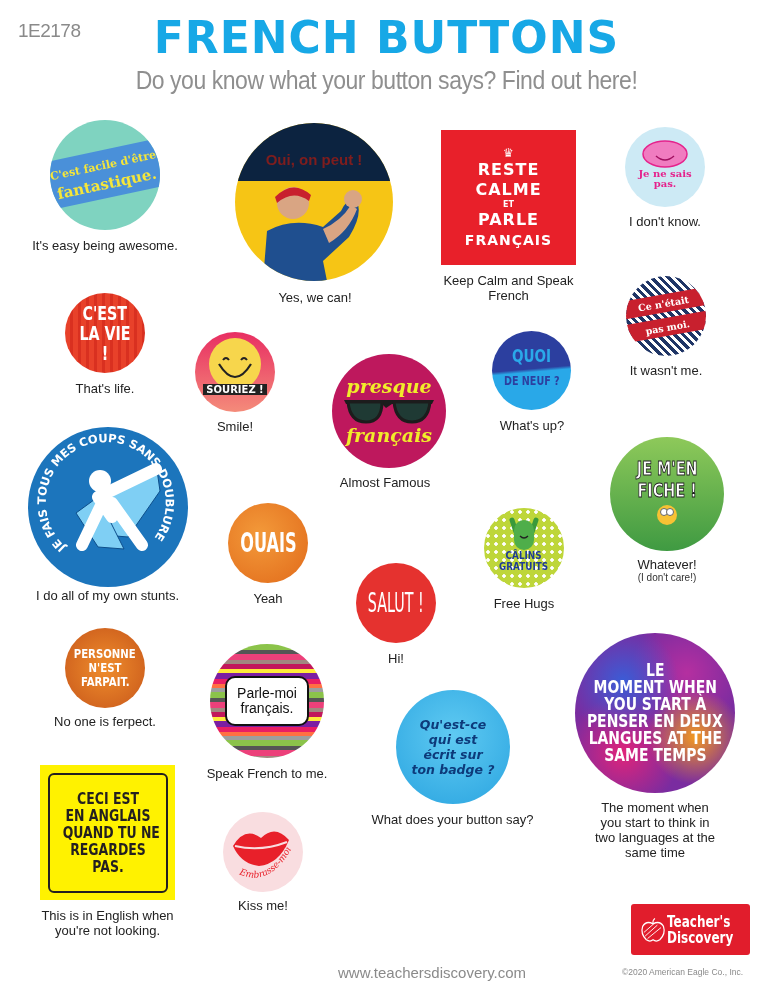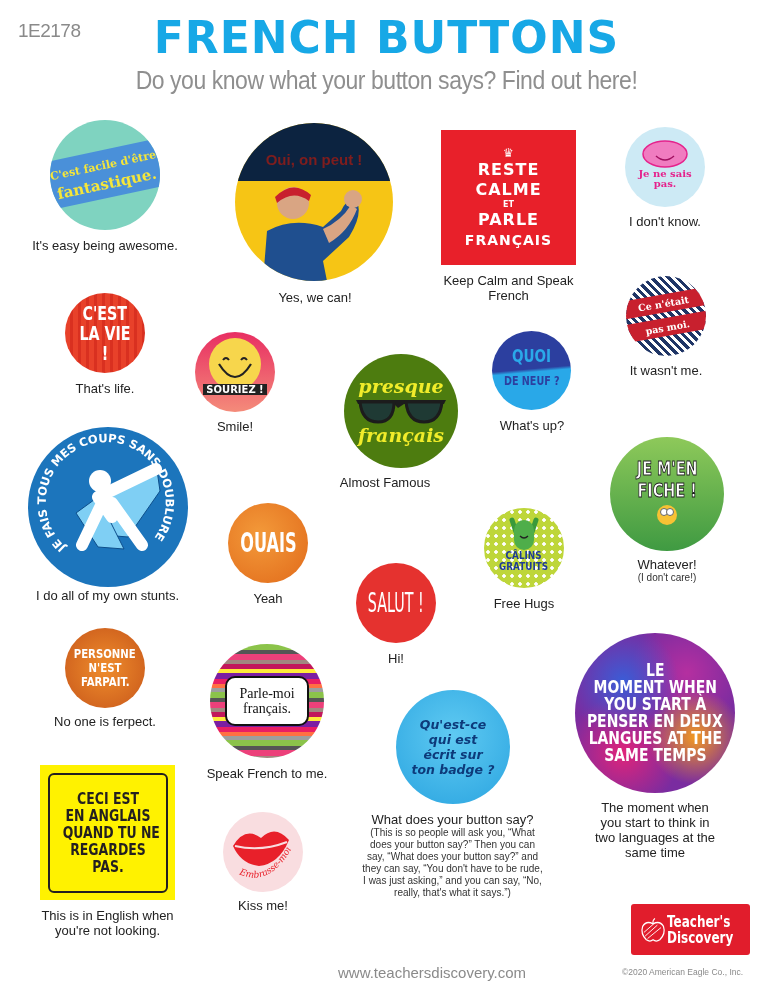--- a/index.html
+++ b/index.html
@@ -80,21 +80,21 @@
 <div class="btn" style="left:195px;top:332px;width:80px;height:80px;background:linear-gradient(#e82e62,#f48b7a);">
   <div style="position:absolute;left:14px;top:6px;width:52px;height:52px;border-radius:50%;background:#f7d64c;"></div>
   <svg style="position:absolute;left:14px;top:6px;" width="52" height="52" viewBox="0 0 52 52">
     <path d="M14 22 Q17 18 20 22 M32 22 Q35 18 38 22" stroke="#222" stroke-width="2" fill="none"></path>
     <path d="M10 26 Q26 52 42 26" stroke="#222" stroke-width="2.2" fill="none"></path>
   </svg>
   <div style="position:absolute;top:52px;left:8px;right:8px;background:#222;color:#fff;font-size:10px;font-weight:bold;" class="cond">SOURIEZ !</div>
 </div>
 <div class="cap" style="left:195px;top:419px;width:80px;">Smile!</div>
 
-<div class="btn" style="left:344px;top:354px;width:114px;height:114px;background:#4d7c0f;">
+<div class="btn" style="left:332px;top:354px;width:114px;height:114px;background:#be185d;">
   <div style="color:#f1ec2a;font-family:'DejaVu Serif',serif;font-style:italic;font-weight:bold;font-size:19px;line-height:20px;">presque</div>
   <svg width="94" height="28" viewBox="0 0 94 28">
     <path d="M2 4 L92 4 L90 8 L50 8 L44 12 L40 8 L4 8Z" fill="#1c1c1c"></path>
     <path d="M6 6 L40 6 Q40 26 24 26 Q8 26 6 6Z" fill="#1f3a34" stroke="#1c1c1c" stroke-width="3"></path>
     <path d="M52 6 L88 6 Q86 26 70 26 Q54 26 52 6Z" fill="#1f3a34" stroke="#1c1c1c" stroke-width="3"></path>
   </svg>
   <div style="color:#f1ec2a;font-family:'DejaVu Serif',serif;font-style:italic;font-weight:bold;font-size:19px;line-height:22px;">français</div>
 </div>
 <div class="cap" style="left:310px;top:475px;width:150px;">Almost Famous</div>
 
@@ -170,36 +170,35 @@
 </div>
 
 <div class="btn cond" style="left:65px;top:628px;width:80px;height:80px;background:radial-gradient(circle at 50% 50%,#ef8d2c,#c7561a);color:#fff;font-size:13px;line-height:14px;">
   <div style="transform:scaleX(0.78);">PERSONNE</div>
   <div style="transform:scaleX(0.78);">N'EST</div>
   <div style="transform:scaleX(0.78);">FARPAIT.</div>
 </div>
 <div class="cap" style="left:35px;top:714px;width:140px;">No one is ferpect.</div>
 
 <div class="btn" style="left:210px;top:644px;width:114px;height:114px;background:repeating-linear-gradient(180deg,#8bc34a 0 6px,#555 6px 10px,#ec407a 10px 16px,#a1887f 16px 20px,#c2185b 20px 25px,#ffeb3b 25px 29px,#7b1fa2 29px 35px,#e91e63 35px 40px,#ff7043 40px 44px,#9e9e9e 44px 48px);">
-  <div style="position:relative;background:#fff;border:2px solid #111;border-radius:10px;width:80px;padding:8px 0;font-family:Liberation Serif, serif;font-size:14px;line-height:15px;color:#111;">
+  <div style="position:relative;background:#fff;border:2px solid #111;border-radius:10px;width:80px;padding:8px 0;font-family:Liberation Sans, sans-serif;font-size:14px;line-height:15px;color:#111;">
     <div>Parle-moi</div>
     <div>français.</div>
   </div>
 </div>
 <div class="cap" style="left:196px;top:766px;width:142px;">Speak French to me.</div>
 
 <div class="btn" style="left:396px;top:690px;width:114px;height:114px;background:radial-gradient(circle at 50% 40%,#5fcaf2,#2aa4e0);color:#0d3a7a;font-family:'DejaVu Sans',sans-serif;font-weight:bold;font-size:12.5px;line-height:15px;font-style:italic;">
   <div>Qu'est-ce</div>
   <div>qui est</div>
   <div>écrit sur</div>
   <div>ton badge ?</div>
 </div>
 <div class="cap" style="left:360px;top:812px;width:185px;">
   <div class="big">What does your button say?</div>
-  <small>(This is so people will ask you, “What does your button say?” Then you can say, “What does your button say?” and they can say, “You don't have to be rude, I was just asking,” and you can say, “No, really, that's what it says.”)</small>
 </div>
 
 <div class="btn cond" style="left:575px;top:633px;width:160px;height:160px;background:radial-gradient(circle at 30% 30%,#3b5cd6 0,transparent 35%),radial-gradient(circle at 75% 65%,#f39a1f 0,transparent 30%),radial-gradient(circle at 30% 75%,#e0247a 0,transparent 35%),radial-gradient(circle at 70% 25%,#b52fa0 0,transparent 35%),#7a2ca0;color:#fff;font-size:17px;line-height:17px;">
   <div style="transform:scaleX(0.82);white-space:nowrap;">LE</div>
   <div style="transform:scaleX(0.82);white-space:nowrap;">MOMENT WHEN</div>
   <div style="transform:scaleX(0.82);white-space:nowrap;">YOU START À</div>
   <div style="transform:scaleX(0.82);white-space:nowrap;">PENSER EN DEUX</div>
   <div style="transform:scaleX(0.82);white-space:nowrap;">LANGUES AT THE</div>
   <div style="transform:scaleX(0.82);white-space:nowrap;">SAME TEMPS</div>
 </div>

